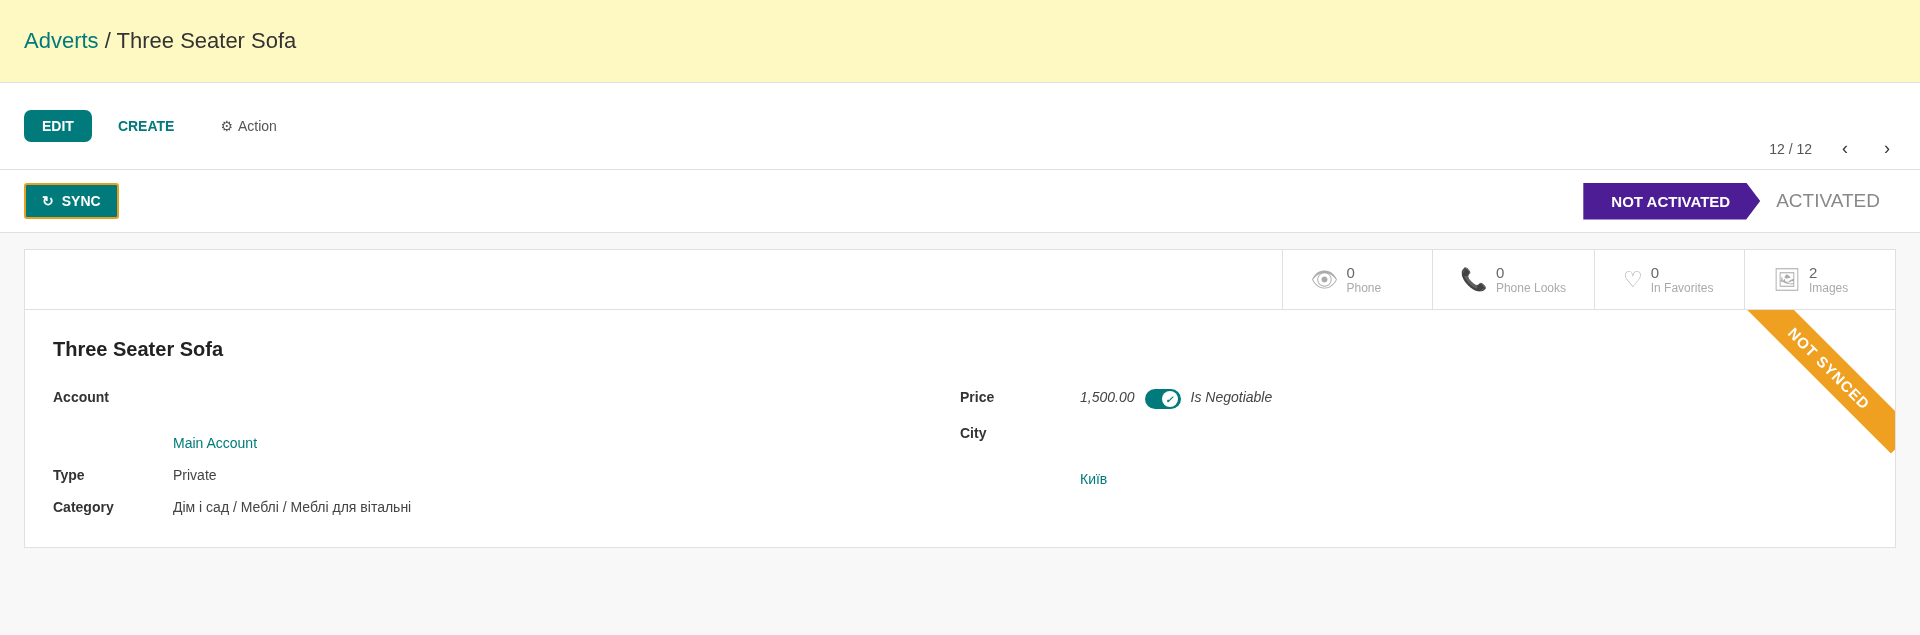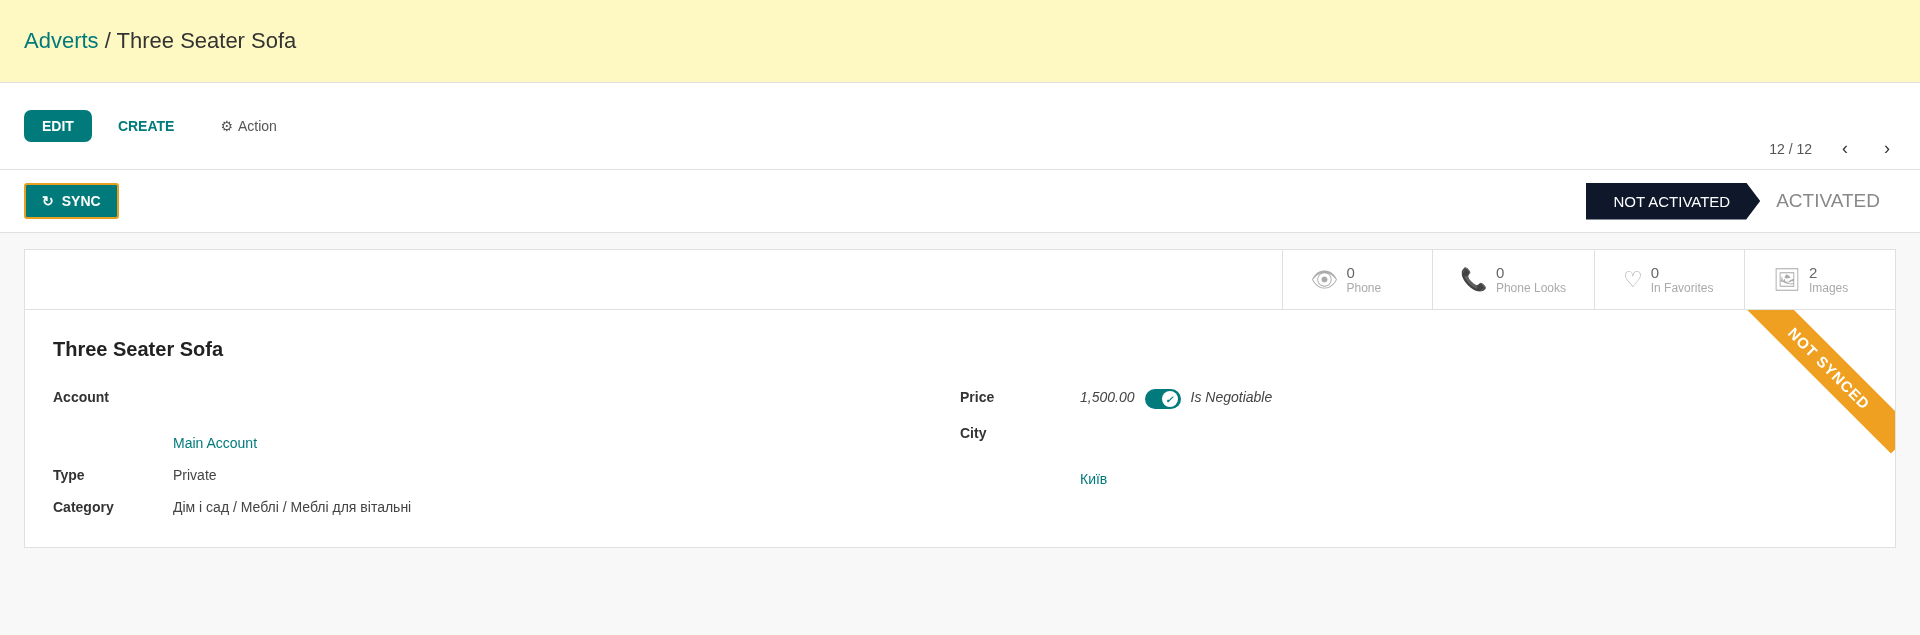--- a/index.html
+++ b/index.html
@@ -95,25 +95,25 @@
       display: flex;
       align-items: center;
       gap: 8px;
     }
     .sync-spacer { flex: 1; }
     .status-bar {
       display: flex;
       align-items: center;
     }
     .status-not-activated {
-      background: #0f172a;
+      background: #4c1d95;
       color: #fff;
       padding: 10px 28px;
       font-size: 15px;
-      font-weight: 400;
+      font-weight: 700;
       clip-path: polygon(0 0, calc(100% - 14px) 0, 100% 50%, calc(100% - 14px) 100%, 0 100%);
       padding-right: 30px;
     }
     .status-activated {
       color: #888;
       font-size: 19px;
       padding: 10px 16px;
     }
 
     .content-area {

